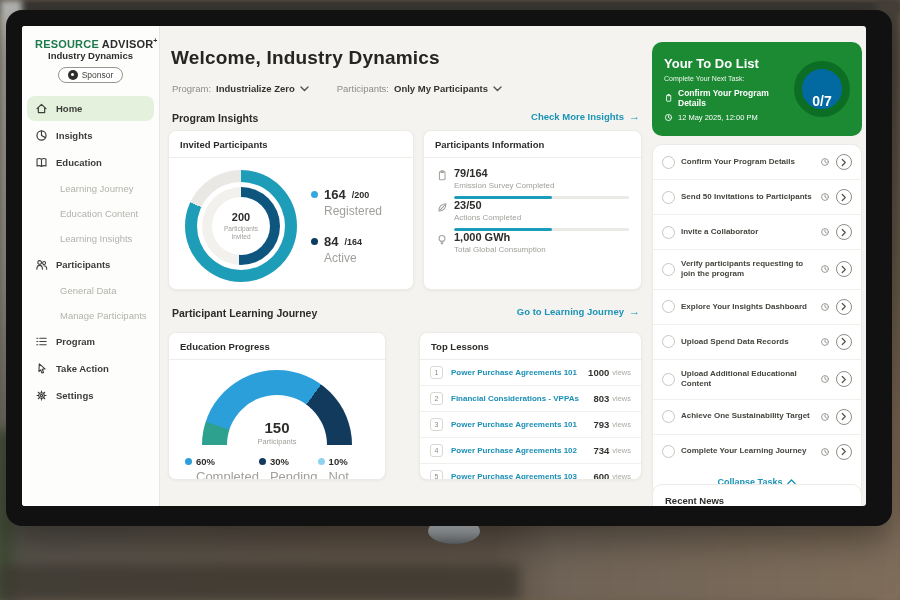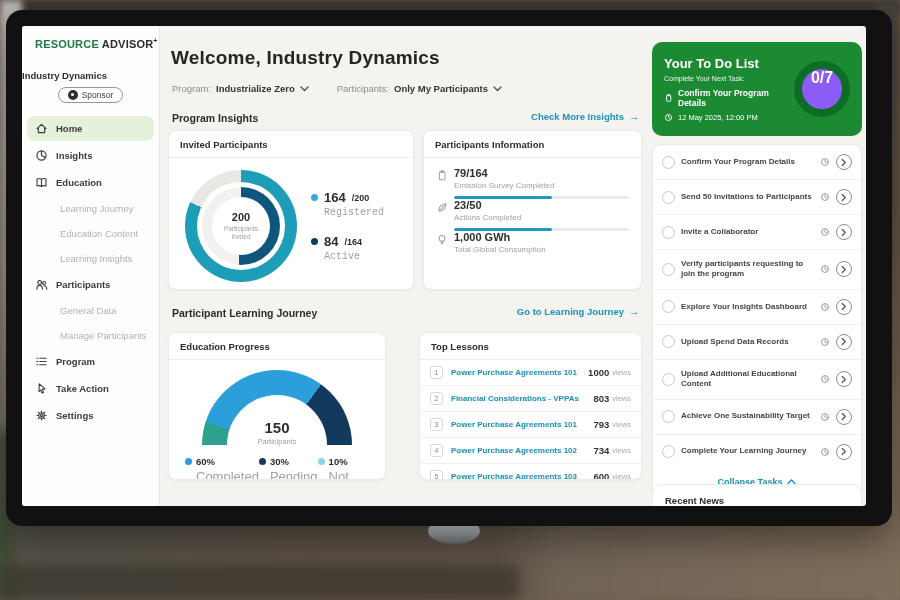--- a/index.html
+++ b/index.html
@@ -23,21 +23,21 @@
   
   .monitor { position:absolute; left:6px; top:10px; width:886px; height:516px; background:#111;
              border-radius:16px; z-index:2; box-shadow:0 14px 34px rgba(0,0,0,.4); }
   .screen  { position:absolute; left:16px; top:16px; width:844px; height:480px; background:#f4f3f0;
              border-radius:3px; overflow:hidden; color:#333; font-size:10px; }
   
   .sidebar { position:absolute; left:0; top:0; width:138px; height:100%; background:#fdfdfc;
              border-right:1px solid #e8e7e3; }
   .logo { padding:11px 0 0 13px; font-size:11px; font-weight:bold; letter-spacing:.2px; white-space:nowrap; }
   .logo .g { color:#1d7a4b; } .logo .d { color:#2b2b29; } .logo sup { font-size:7px; color:#2b2b29; }
-  .org { text-align:left; font-weight:bold; font-size:9.5px; color:#2e2e2c; margin-top:20px; }
+  .org { text-align:center; font-weight:bold; font-size:9.5px; color:#2e2e2c; margin-top:0; }
   .sponsor-row { display:flex; justify-content:center; margin-top:6px; }
   .sponsor-pill { display:inline-flex; align-items:center; gap:4px; border:1px solid #97968f;
                   border-radius:10px; padding:2px 9px; font-size:8.5px; color:#3f3f3c; background:#fff; }
   .sponsor-dot { width:10px; height:10px; border-radius:50%; background:#2d2d2b; position:relative; }
   .sponsor-dot::after { content:""; position:absolute; left:3px; top:3px; width:3px; height:3px;
                         border-radius:50%; background:#fff; }
   .menu { margin-top:13px; display:flex; flex-direction:column; gap:2px; }
   .mi { display:flex; align-items:center; gap:8px; margin:0 5px; padding:6px 4px 6px 7px;
         font-size:9.5px; font-weight:bold; color:#3c3c3a; border-radius:8px; cursor:default; }
   .mi .ic { width:14px; display:flex; justify-content:center; color:#3f3f3c; }
@@ -64,21 +64,21 @@
   .d-inner { inset:17px; }
   .d-inner-hole { inset:27px; background:#fff; }
   .d-center { position:absolute; inset:0; display:flex; flex-direction:column; align-items:center; justify-content:center; text-align:center; }
   .d-center .dv { font-size:11px; font-weight:bold; color:#2d2d2b; }
   .d-center .dl { font-size:6.5px; color:#a09f9a; width:52px; line-height:1.3; margin-top:2px; }
   .ip-legend { display:flex; flex-direction:column; gap:16px; }
   .lg-val-row { display:flex; align-items:center; gap:6px; }
   .lg-dot { width:7px; height:7px; border-radius:50%; flex:none; }
   .lg-val { font-size:13px; font-weight:bold; color:#2d2d2b; }
   .lg-tot { font-size:9px; font-weight:bold; color:#2d2d2b; }
-  .lg-lab { font-size:10px; color:#a09f9a; margin:2px 0 0 13px;font-family:Liberation Mono, monospace; }
+  .lg-lab { font-size:12px; color:#a09f9a; margin:2px 0 0 13px; }
   
   .pi-body { padding:9px 12px; }
   .stat { display:grid; grid-template-columns:18px 1fr; }
   .stat .ic { color:#a3a29d; padding-top:2px; }
   .stat .sv { font-size:11px; font-weight:bold; color:#2d2d2b; }
   .stat .sl { font-size:8px; color:#a09f9a; margin-top:2px; }
   .bar { margin-top:6px; height:3px; background:#eceae6; border-radius:2px; overflow:hidden; }
   .bar-fill { height:100%; background:#1b9cba; border-radius:2px; }
   
   .ep-body { padding:10px 10px 6px; display:flex; flex-direction:column; align-items:center; }
@@ -101,22 +101,22 @@
   .l-suf { font-size:7.5px; color:#aaa9a3; margin-left:3px; }
   
   .panel { position:absolute; left:630px; top:0; width:210px; height:100%; }
   .green-card { position:absolute; left:0; top:16px; width:210px; height:94px; background:#1c8a33;
                 border-radius:10px; color:#fff; padding:11px 12px; display:flex; align-items:center; gap:8px; }
   .gc-left { flex:1; min-width:0; }
   .gc-title { font-size:13px; font-weight:bold; }
   .gc-sub { font-size:7px; opacity:.92; margin-top:4px; }
   .gc-task { display:flex; align-items:center; gap:5px; font-size:8.5px; font-weight:bold; margin-top:6px; }
   .gc-date { display:flex; align-items:center; gap:5px; font-size:7.5px; margin-top:5px; }
-  .ring { flex:none; width:56px; height:56px; border-radius:50%; border:8px solid #0c6e25; background:#8b5cf6;
-          display:flex; align-items:flex-start; justify-content:center; font-size:16px; font-weight:bold; }
+  .ring { flex:none; width:56px; height:56px; border-radius:50%; border:8px solid #0c6e25; background:#0369a1;
+          display:flex; align-items:flex-end; justify-content:center; font-size:14px; font-weight:bold; }
   .tasks-card { position:absolute; left:0; top:118px; width:210px; background:#fff; border:1px solid #ecebe7;
                 border-radius:10px; box-shadow:0 1px 3px rgba(0,0,0,.05); }
   .task { display:flex; align-items:center; gap:6px; padding:9px 9px; border-bottom:1px solid #f0efeb; }
   .task .chk { width:13px; height:13px; border:1.4px solid #c7c6c1; border-radius:50%; flex:none; }
   .task .lbl { flex:1; font-size:8px; font-weight:bold; color:#45453f; line-height:1.3; }
   .task .clk { flex:none; color:#94938e; display:flex; }
   .task .go { flex:none; width:16px; height:16px; border:1.4px solid #8f8e89; border-radius:50%;
               display:flex; align-items:center; justify-content:center; color:#5b5a55; }
   .collapse { display:flex; align-items:center; justify-content:center; gap:5px; padding:8px 0 9px;
               font-size:9px; font-weight:bold; color:#1a93b5; }

